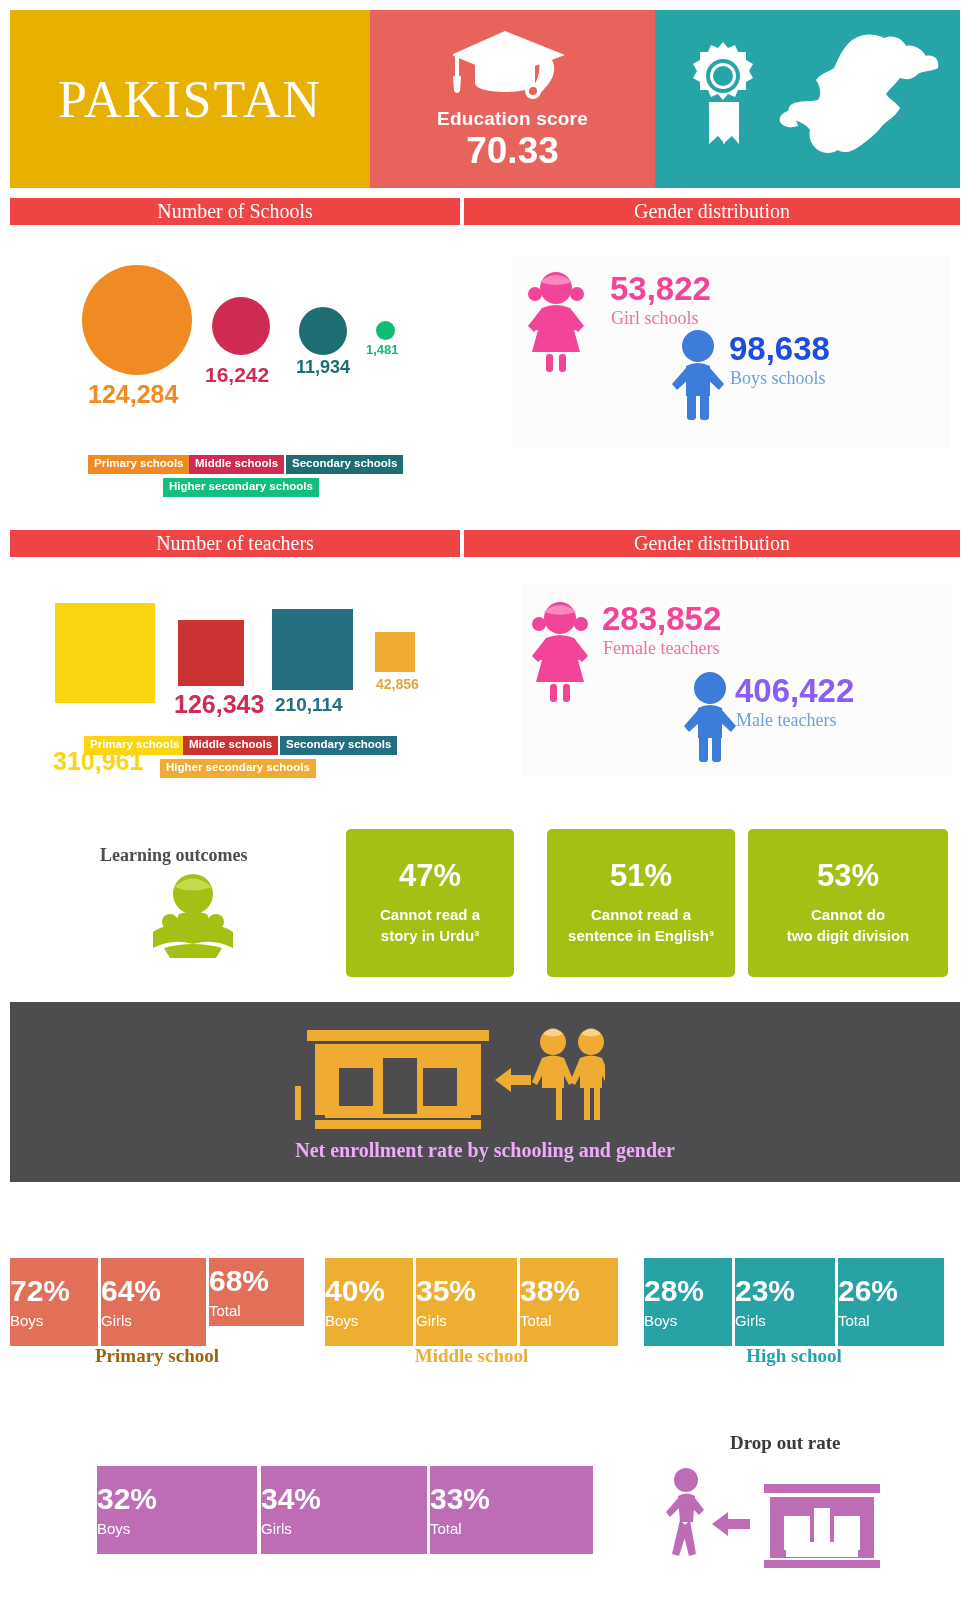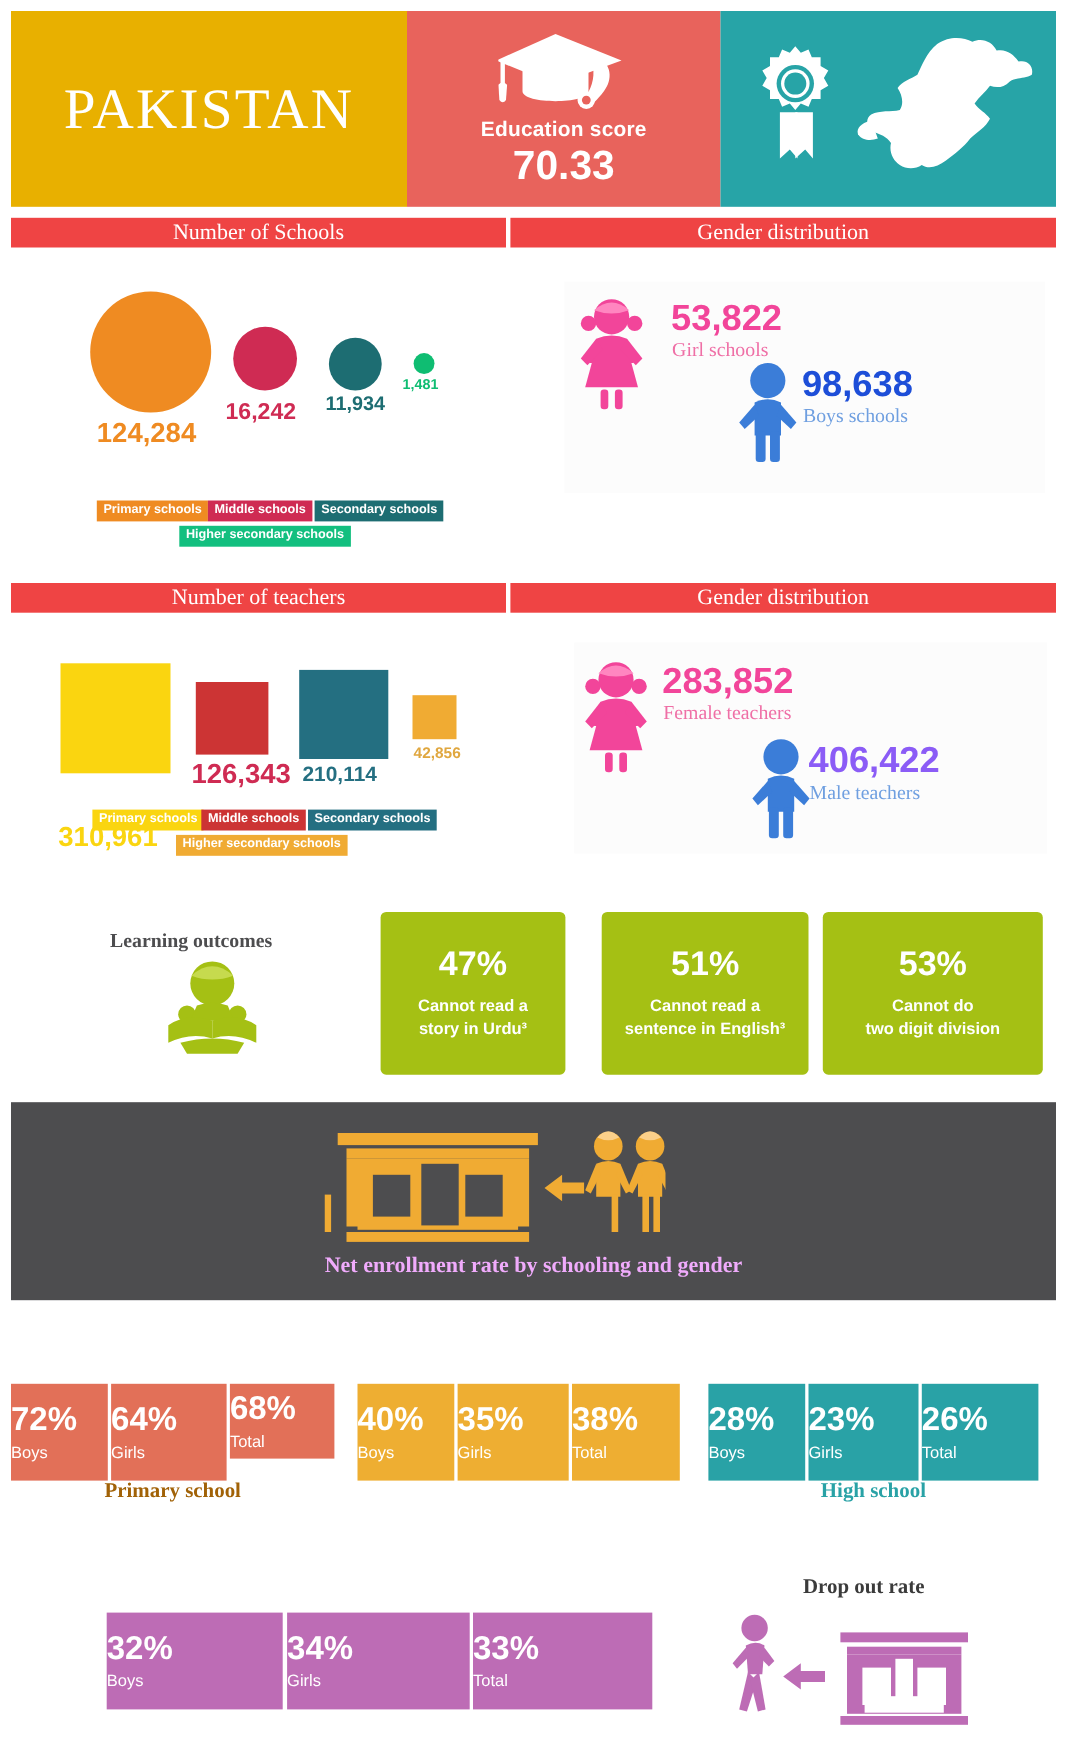--- a/index.html
+++ b/index.html
@@ -300,20 +300,21 @@
     <div class="slbl">Boys</div>
   </div>
   <div class="sblock" style="left:416px;top:1242px;width:101px;height:88px;background:#eeae32;">
     <div class="spct">35%</div>
     <div class="slbl">Girls</div>
   </div>
   <div class="sblock" style="left:520px;top:1242px;width:98px;height:88px;background:#eeae32;">
     <div class="spct">38%</div>
     <div class="slbl">Total</div>
   </div>
+  <div class="scap" style="left:325px;top:1345px;width:293px;color:#eeae32;">Middle school</div>
 
   <div class="sblock" style="left:644px;top:1242px;width:88px;height:88px;background:#29a2a6;">
     <div class="spct">28%</div>
     <div class="slbl">Boys</div>
   </div>
   <div class="sblock" style="left:735px;top:1242px;width:100px;height:88px;background:#29a2a6;">
     <div class="spct">23%</div>
     <div class="slbl">Girls</div>
   </div>
   <div class="sblock" style="left:838px;top:1242px;width:106px;height:88px;background:#29a2a6;">

